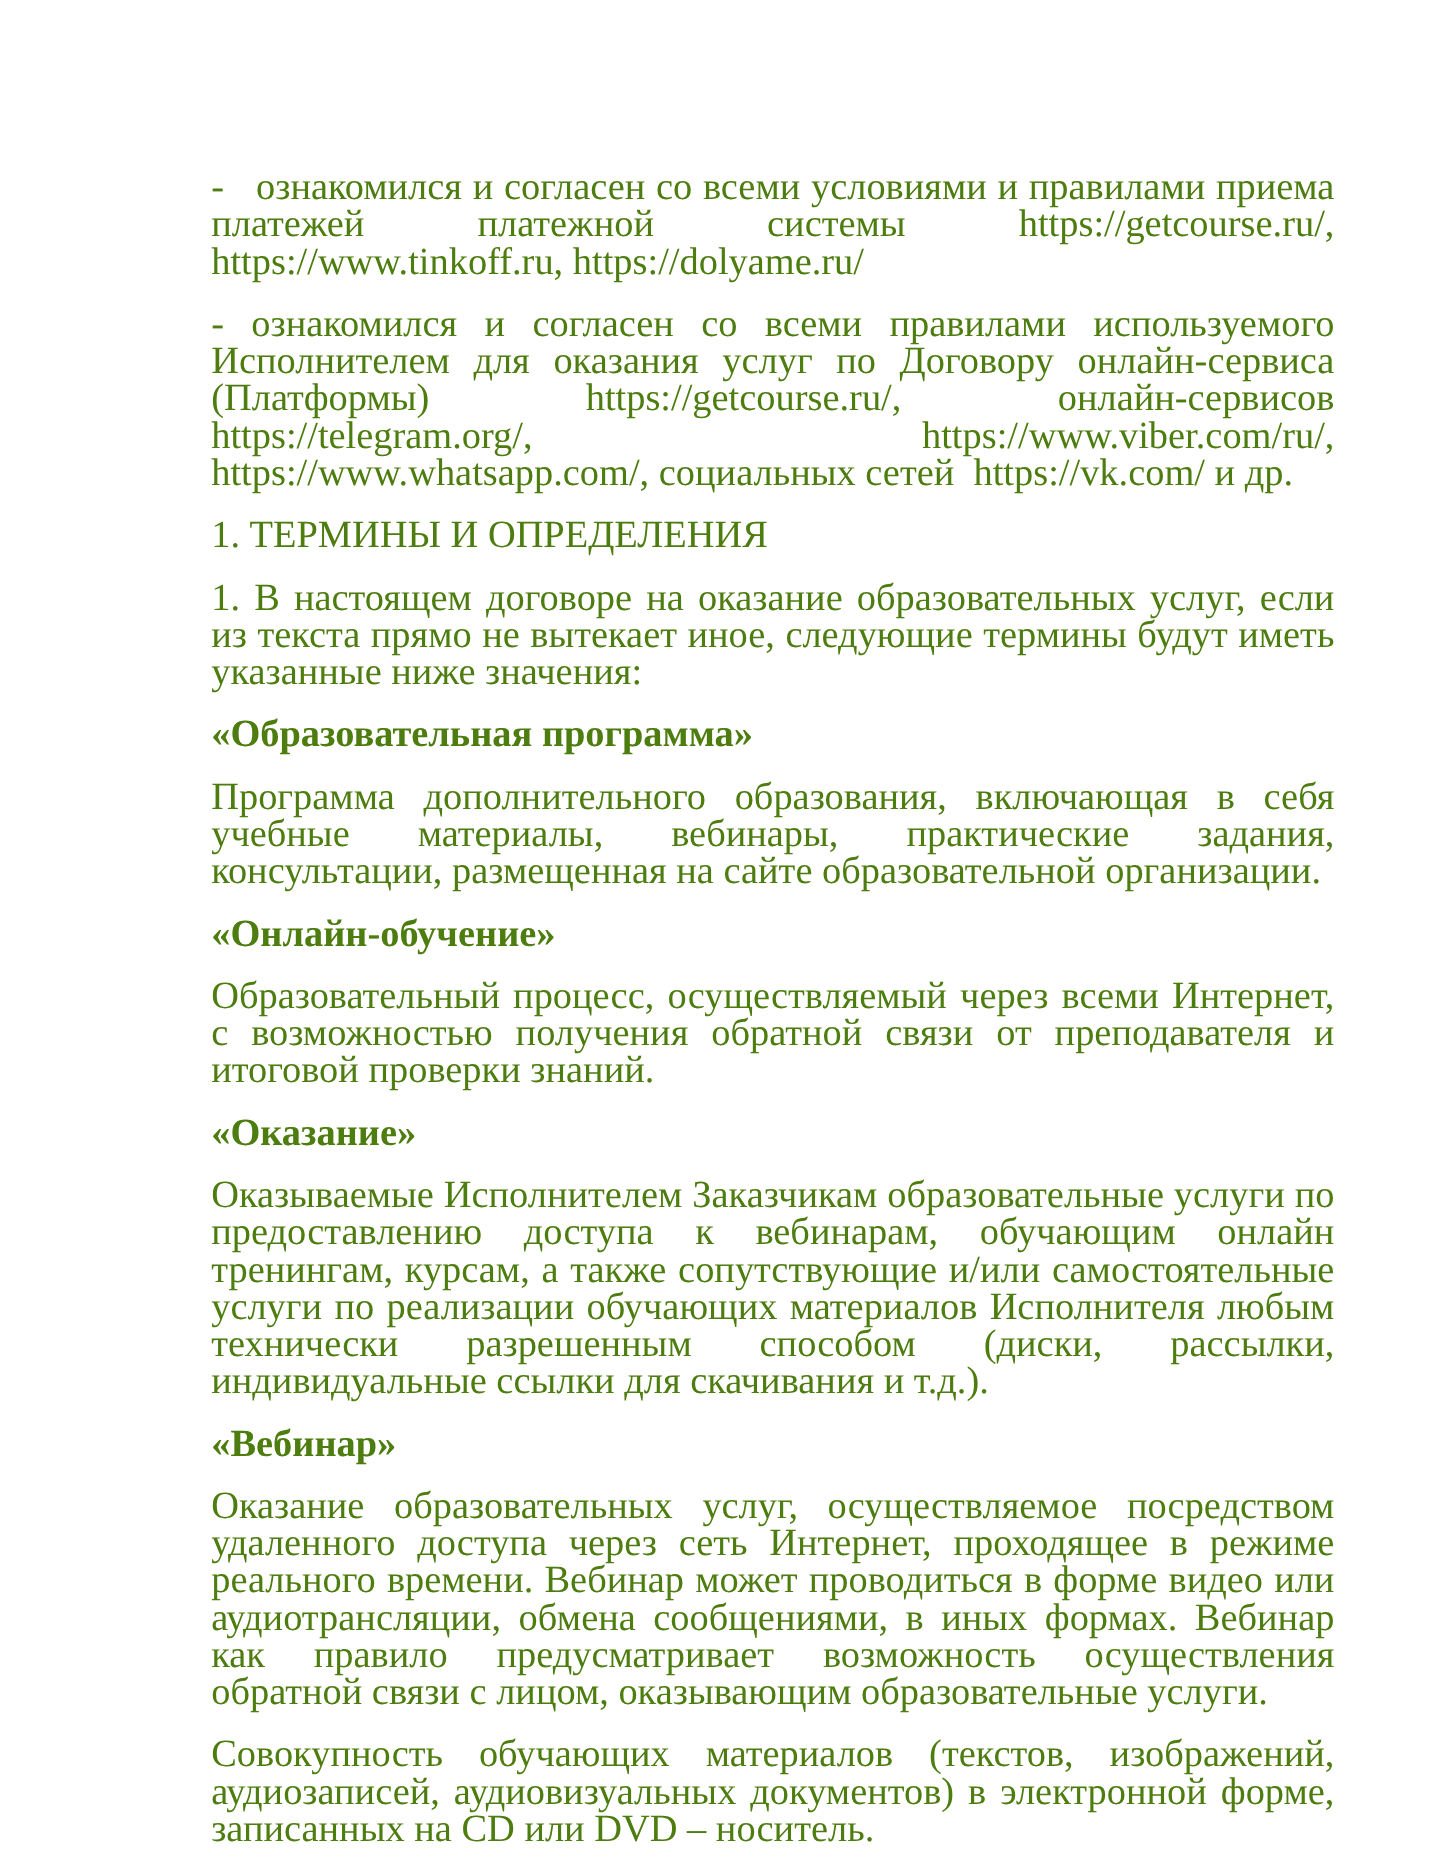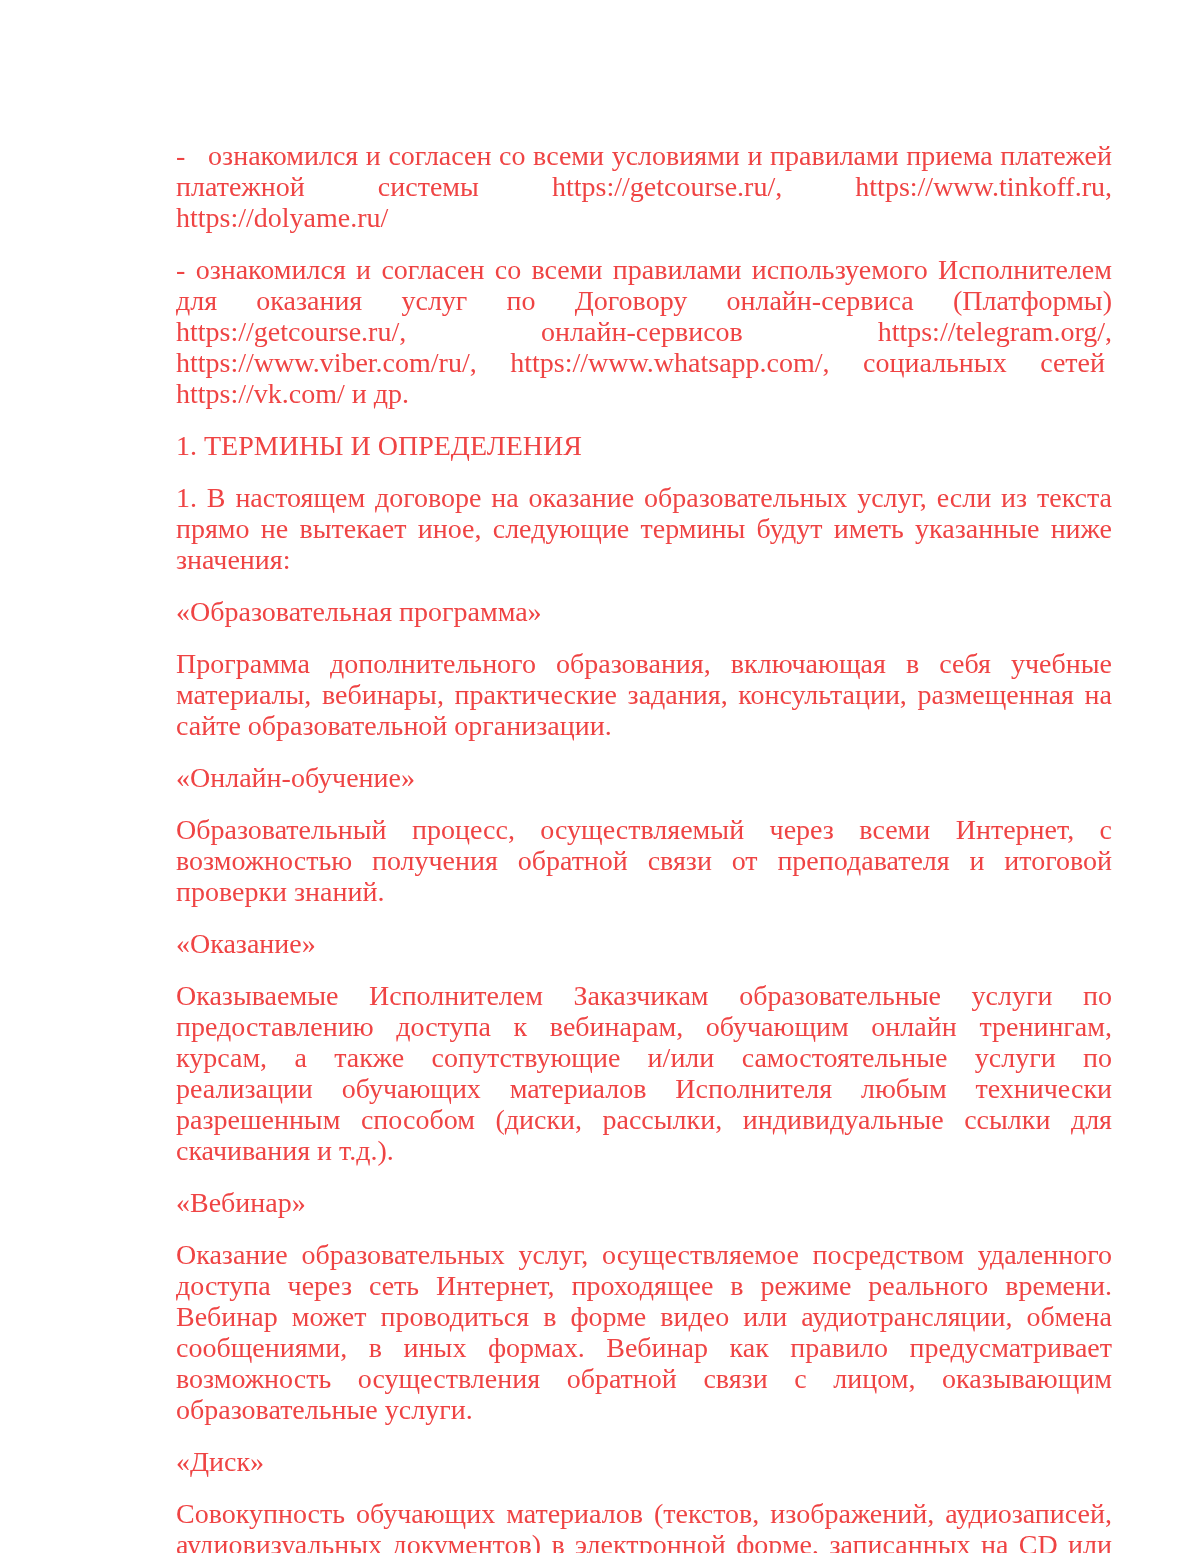--- a/index.html
+++ b/index.html
@@ -9,51 +9,50 @@
   }
   .page {
     position: relative;
     width: 1200px;
     height: 1553px;
     box-sizing: border-box;
     background: #ffffff;
     padding: 140px 88px 60px 176px;
     overflow: hidden;
     font-family: "Liberation Serif", "DejaVu Serif", serif;
-    font-size: 28px;
+    font-size: 32px;
     line-height: 31px;
-    color: #ef4444;
+    color: #4d7c0f;
   }
   .para {
     margin: 0 0 21px 0;
     text-align: justify;
     font-weight: normal;
   }
   .section-heading {
     margin: 14px 0 21px 0;
     text-align: left;
     font-weight: normal;
   }
   .term-heading {
     margin: 0 0 21px 0;
     text-align: left;
-    font-weight: normal;
+    font-weight: bold;
   }
 </style>
 </head>
 <body>
 
 <div class="page">
   <p class="para">-&nbsp;&nbsp; ознакомился и согласен со всеми условиями и правилами приема платежей платежной системы https://getcourse.ru/, https://www.tinkoff.ru, https://dolyame.ru/</p>
   <p class="para">- ознакомился и согласен со всеми правилами используемого Исполнителем для оказания услуг по Договору онлайн-сервиса (Платформы) https://getcourse.ru/, онлайн-сервисов https://telegram.org/, https://www.viber.com/ru/, https://www.whatsapp.com/, социальных сетей&nbsp; https://vk.com/ и др.</p>
   <p class="section-heading">1. ТЕРМИНЫ И ОПРЕДЕЛЕНИЯ</p>
   <p class="para">1. В настоящем договоре на оказание образовательных услуг, если из текста прямо не вытекает иное, следующие термины будут иметь указанные ниже значения:</p>
   <p class="term-heading">«Образовательная программа»</p>
   <p class="para">Программа дополнительного образования, включающая в себя учебные материалы, вебинары, практические задания, консультации, размещенная на сайте образовательной организации.</p>
   <p class="term-heading">«Онлайн-обучение»</p>
   <p class="para">Образовательный процесс, осуществляемый через всеми Интернет, с возможностью получения обратной связи от преподавателя и итоговой проверки знаний.</p>
   <p class="term-heading">«Оказание»</p>
   <p class="para">Оказываемые Исполнителем Заказчикам образовательные услуги по предоставлению доступа к вебинарам, обучающим онлайн тренингам, курсам, а также сопутствующие и/или самостоятельные услуги по реализации обучающих материалов Исполнителя любым технически разрешенным способом (диски, рассылки, индивидуальные ссылки для скачивания и т.д.).</p>
   <p class="term-heading">«Вебинар»</p>
   <p class="para">Оказание образовательных услуг, осуществляемое посредством удаленного доступа через сеть Интернет, проходящее в режиме реального времени. Вебинар может проводиться в форме видео или аудиотрансляции, обмена сообщениями, в иных формах. Вебинар как правило предусматривает возможность осуществления обратной связи с лицом, оказывающим образовательные услуги.</p>
-  <p class="term-heading">«Диск»</p>
   <p class="para">Совокупность обучающих материалов (текстов, изображений, аудиозаписей, аудиовизуальных документов) в электронной форме, записанных на CD или DVD – носитель.</p>
 </div>
 
 </body></html>

